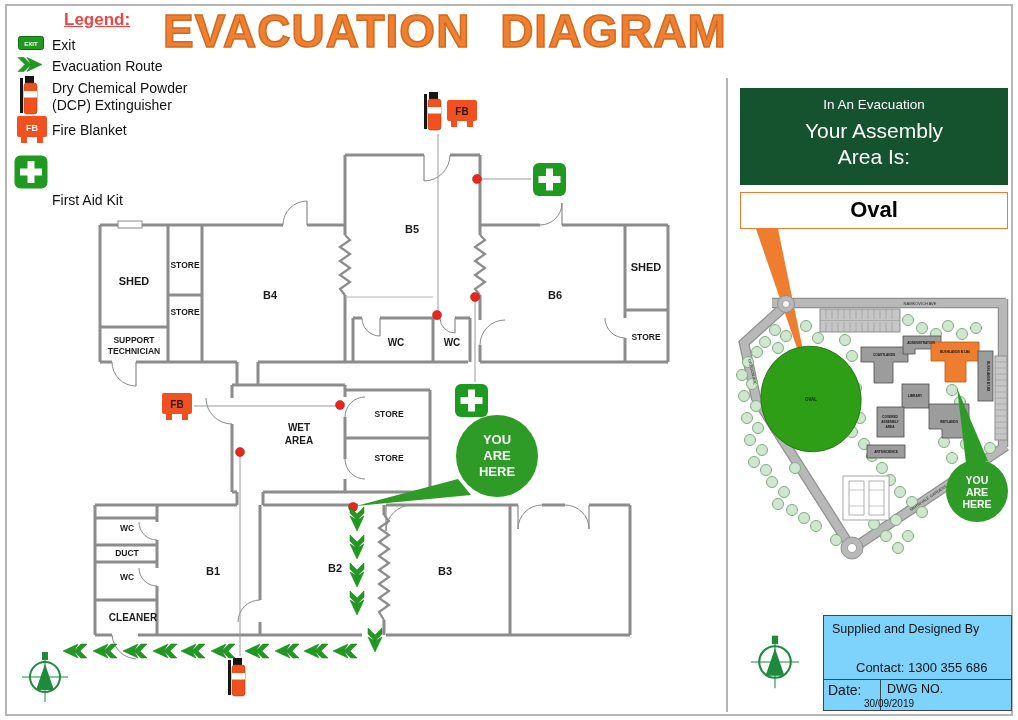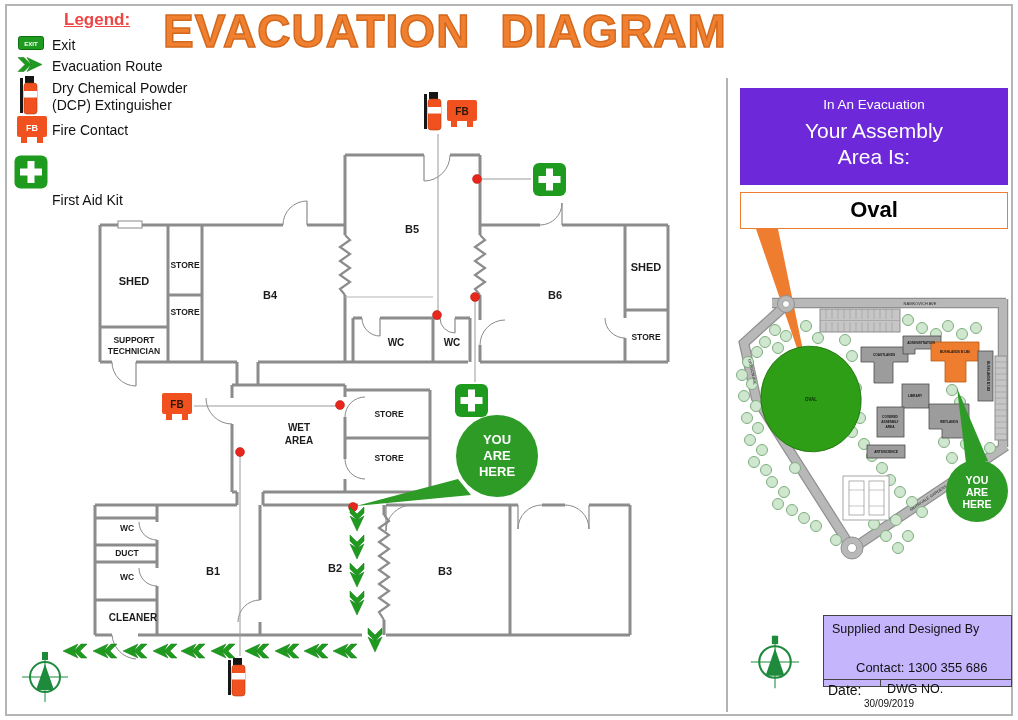--- a/index.html
+++ b/index.html
@@ -12,30 +12,30 @@
   .legend-heading{position:absolute;left:64px;top:10px;font-size:17px;font-weight:bold;
                   color:#ef4444;text-decoration:underline;}
   .lg-item{position:absolute;font-size:14px;color:#111;}
   .lg-icon{position:absolute;}
   
   .main-title{position:absolute;left:150px;top:4px;width:590px;text-align:center;z-index:3;
     font-size:46px;font-weight:800;letter-spacing:1px;word-spacing:16px;color:#F08030;
     -webkit-text-stroke:1.5px #D2691E;}
   
   .assembly-box{position:absolute;left:740px;top:88px;width:268px;height:97px;z-index:3;
-    background:#6d28d9;color:#fff;text-align:center;display:flex;flex-direction:column;
+    background:#14532d;color:#fff;text-align:center;display:flex;flex-direction:column;
     justify-content:flex-start;padding-top:9px;box-sizing:border-box;}
   .assembly-line1{font-size:13.5px;margin-bottom:6px;}
   .assembly-line2,.assembly-line3{font-size:21px;line-height:26px;}
   .oval-box{position:absolute;left:740px;top:192px;width:268px;height:37px;z-index:3;
     background:#fff;border:1.5px solid #EF7D30;box-sizing:border-box;text-align:center;}
   .oval-box span{font-size:22px;font-weight:bold;color:#000;line-height:34px;}
   
-  .tblock{position:absolute;left:823px;top:615px;width:189px;height:72px;z-index:3;
-    border:1.5px solid #444;box-sizing:border-box;background:#c4b5fd;}
+  .tblock{position:absolute;left:823px;top:615px;width:189px;height:96px;z-index:3;
+    border:1.5px solid #444;box-sizing:border-box;background:#7dd3fc;}
   .tb-supplied{position:absolute;left:8px;top:6px;font-size:12.5px;color:#111;}
   .tb-contact{position:absolute;left:8px;top:44px;font-size:13px;color:#111;margin-left:24px;}
   .tb-row{position:absolute;left:0;right:0;top:63px;bottom:0;border-top:1.5px solid #444;
     display:flex;}
   .tb-date{width:57px;border-right:1.5px solid #444;padding:2px 4px;box-sizing:border-box;}
   .tb-date .lab{font-size:14px;color:#111;}
   .tb-date .val{font-size:10px;color:#111;margin-left:36px;}
   .tb-dwg{flex:1;padding:2px 6px;font-size:12.5px;color:#111;}
   
   svg{position:absolute;left:0;top:0;z-index:2;}
@@ -392,21 +392,21 @@
       <div>Dry Chemical Powder</div>
       <div>(DCP) Extinguisher</div>
     </div>
 
     <svg class="lg-icon" style="left:16px;top:116px;" width="32" height="28">
       <rect x="1" y="0" width="30" height="21" rx="2" fill="#F0511F"></rect>
       <rect x="5" y="21" width="6" height="6" fill="#F0511F"></rect>
       <rect x="21" y="21" width="6" height="6" fill="#F0511F"></rect>
       <text x="16" y="14.5" text-anchor="middle" font-size="9" font-weight="700" fill="#fff">FB</text>
     </svg>
-    <div class="lg-item" style="left:52px;top:122px;">Fire Contact</div>
+    <div class="lg-item" style="left:52px;top:122px;">Fire Blanket</div>
 
     <svg class="lg-icon" style="left:14px;top:155px;" width="34" height="34">
       <rect x="0.5" y="0.5" width="33" height="33" rx="6" fill="#1E9A1E"></rect>
       <rect x="13.5" y="6" width="7" height="22" fill="#fff"></rect>
       <rect x="6" y="13.5" width="22" height="7" fill="#fff"></rect>
     </svg>
     <div class="lg-item" style="left:52px;top:164px;margin-top:28px;">First Aid Kit</div>
   </div>
 
   <div class="main-title">EVACUATION DIAGRAM</div>

